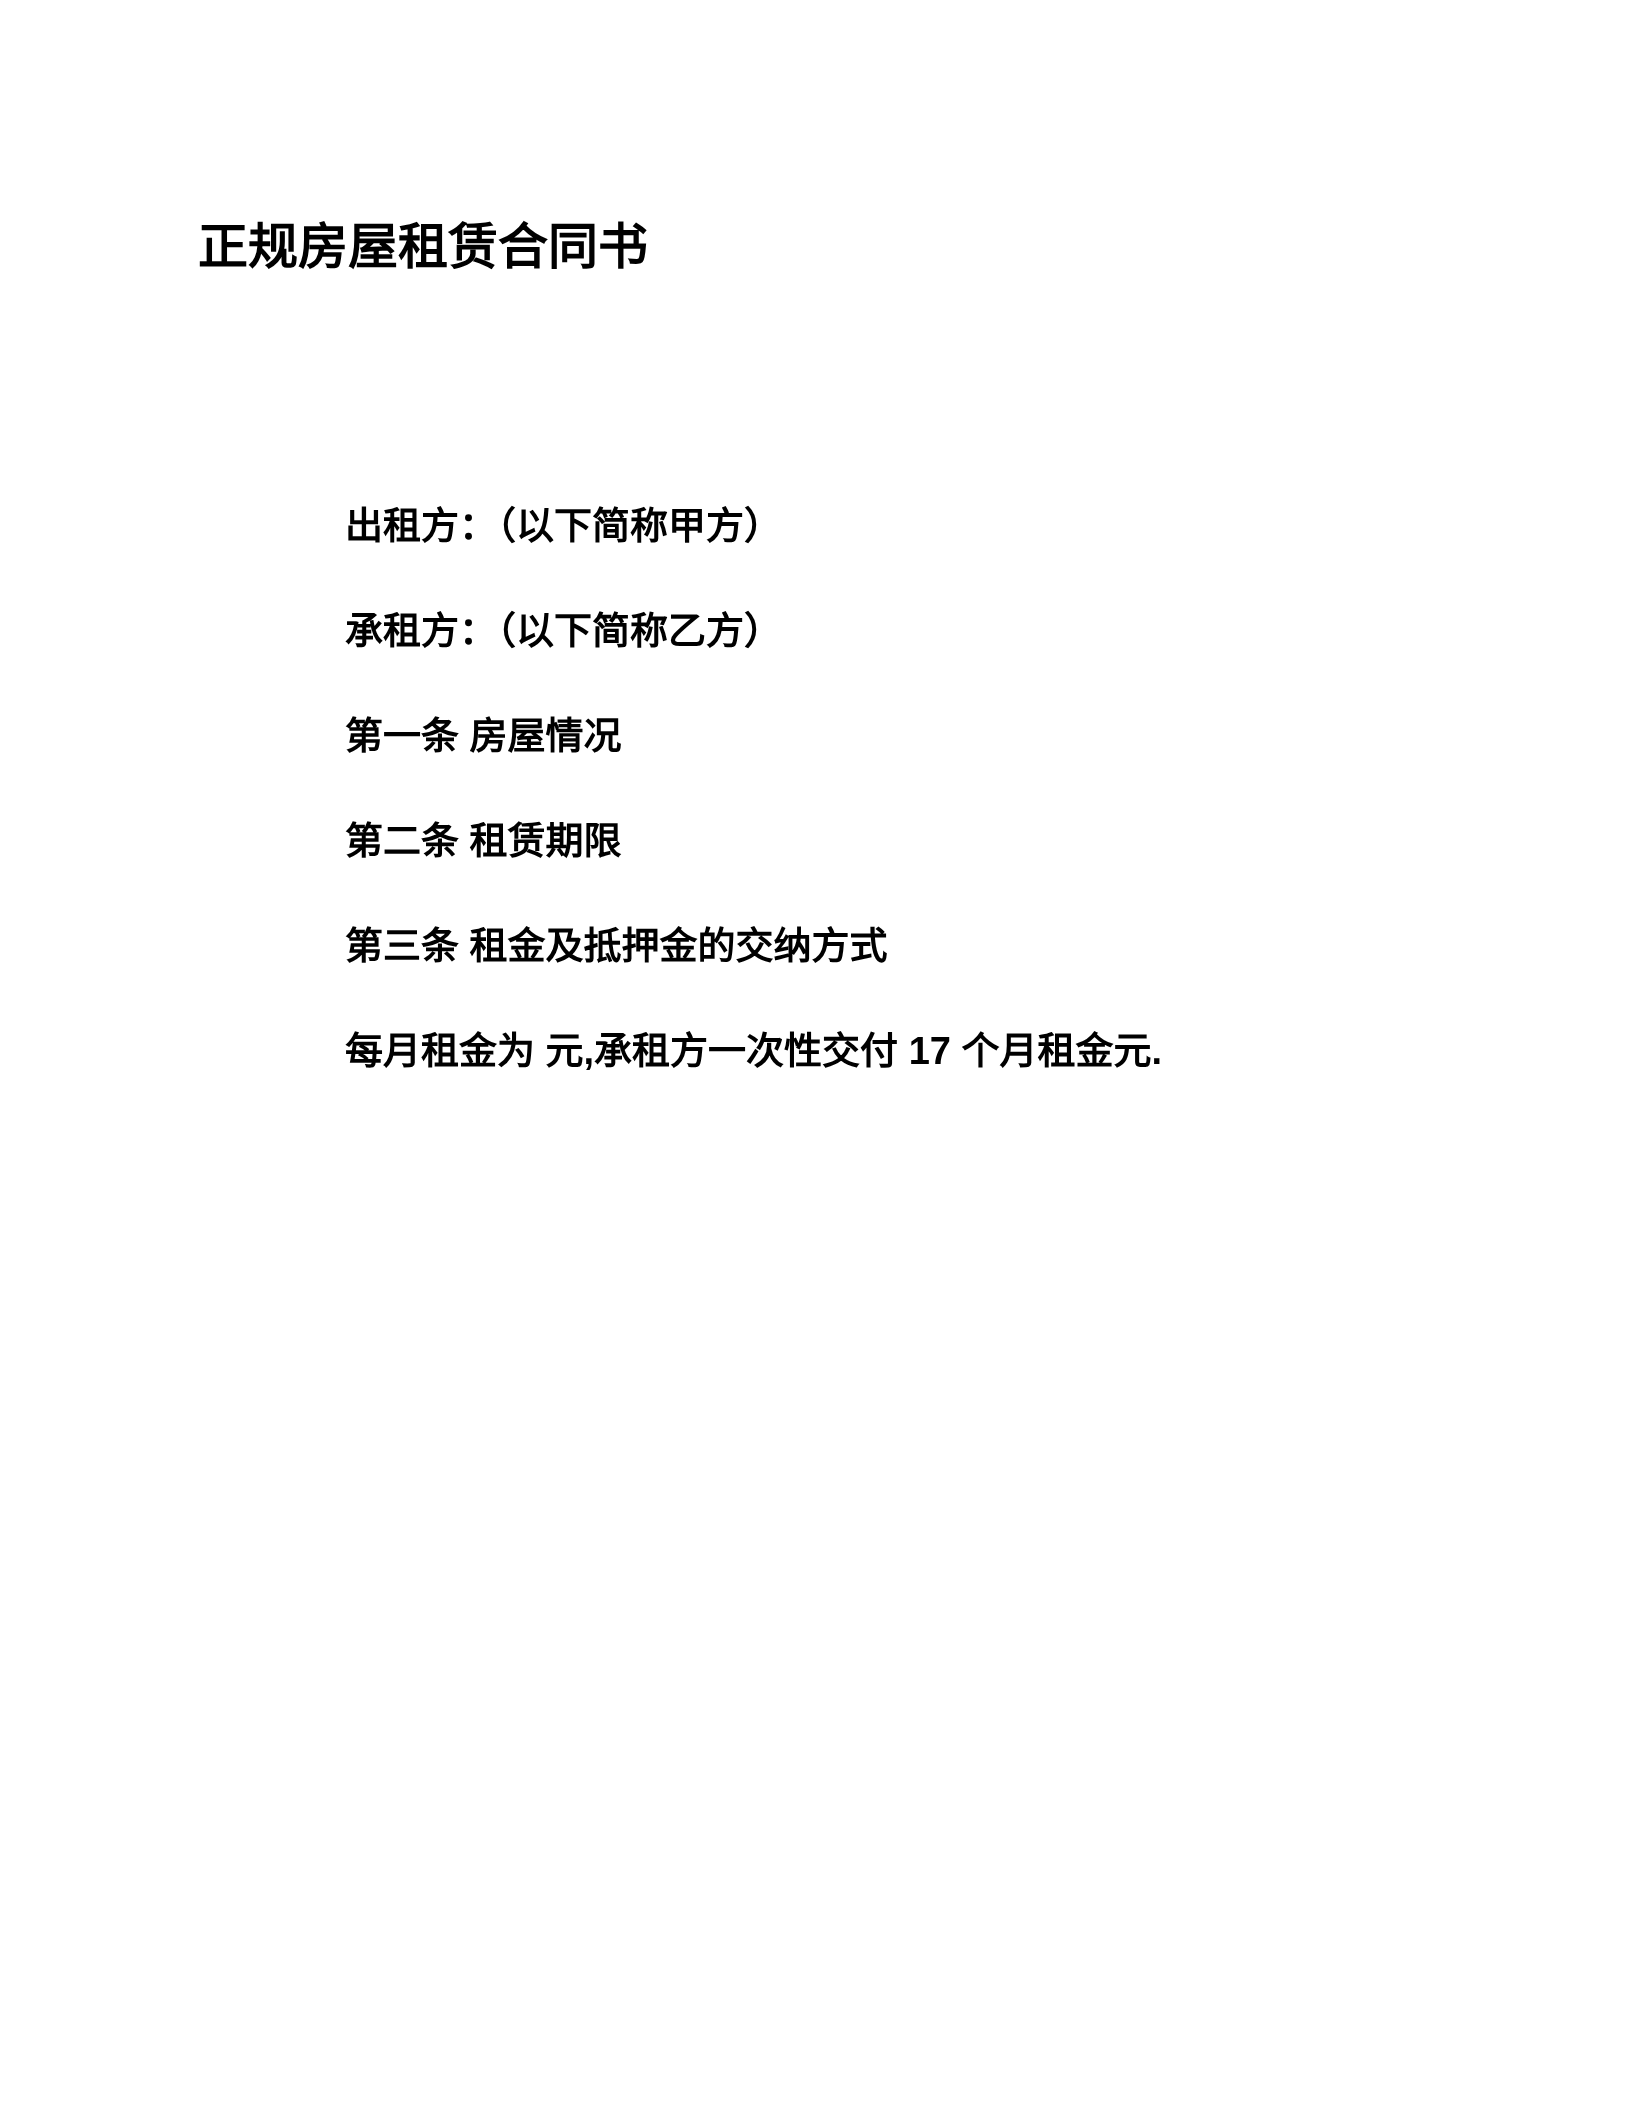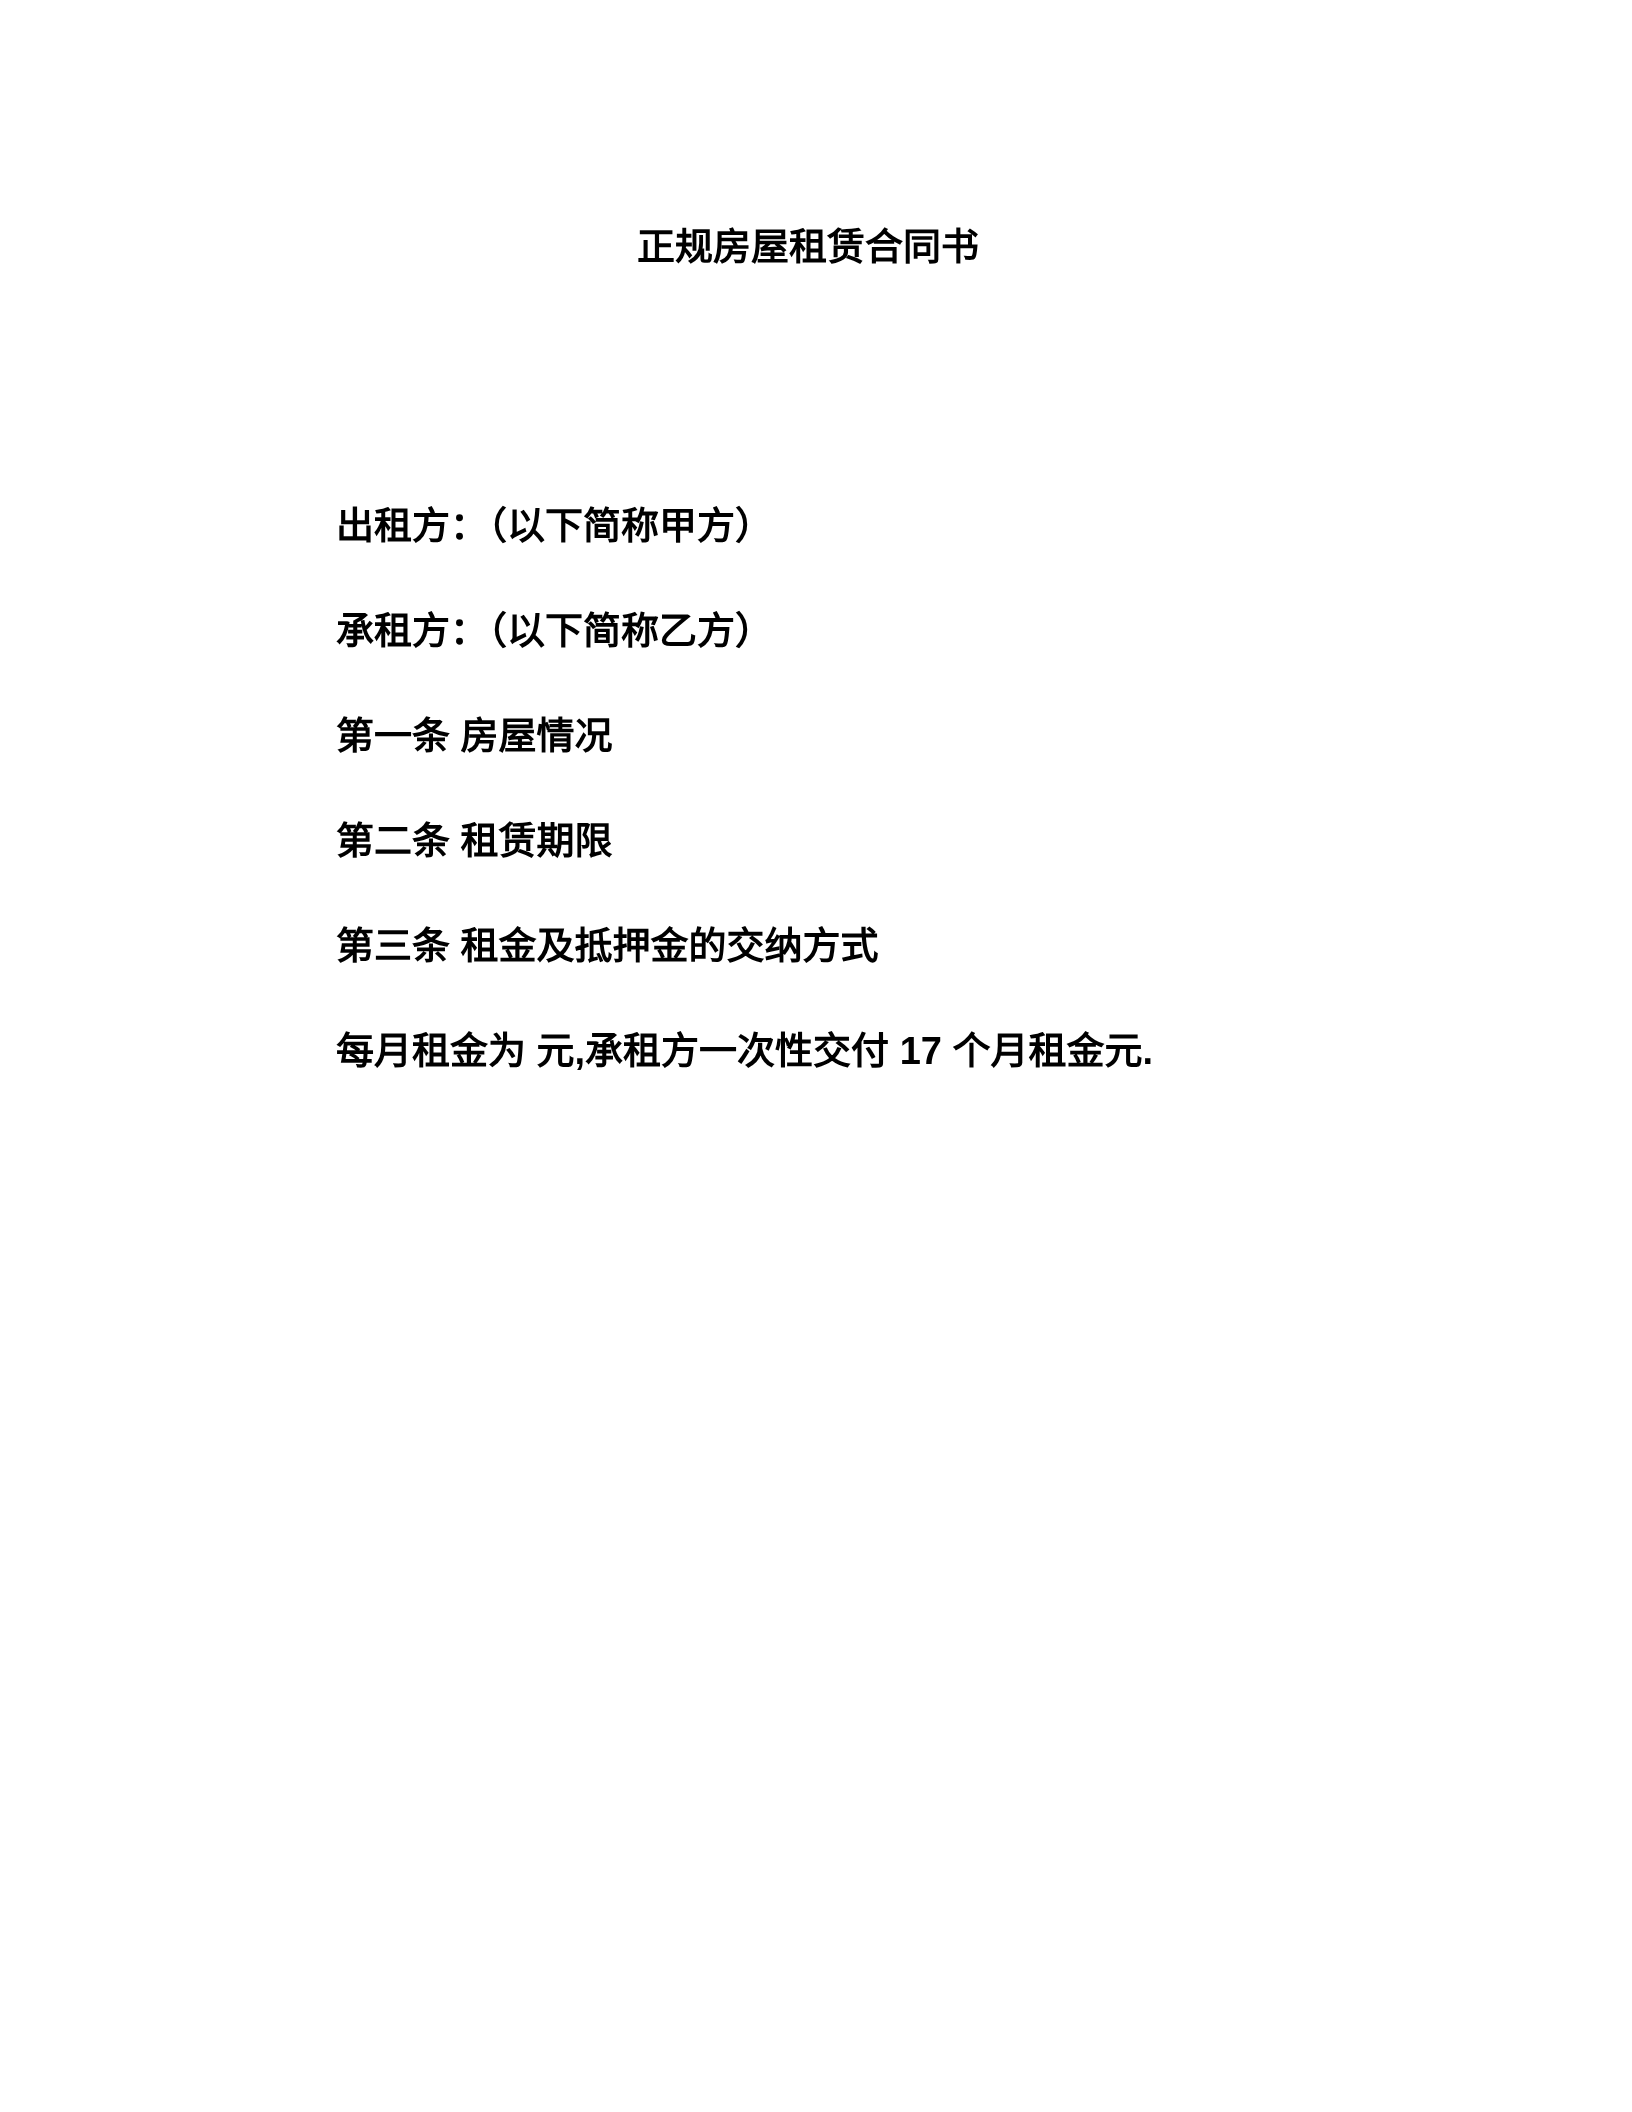--- a/index.html
+++ b/index.html
@@ -16,30 +16,29 @@
   .page {
     box-sizing: border-box;
     width: 1632px;
     height: 2112px;
     background: #ffffff;
     padding: 209px 169px 0 243px;
     overflow: hidden;
   }
   .doc-title {
     margin: 0 0 203px 0;
-    font-size: 38px;
+    font-size: 50px;
     line-height: 76px;
     font-weight: bold;
-    text-align: center;
     position: relative;
     left: -45px;
     white-space: nowrap;
   }
   .para {
-    margin: 0 0 29px 3px;
+    margin: 0 0 29px 12px;
     font-size: 38px;
     line-height: 76px;
     font-weight: bold;
     text-align: justify;
     text-indent: 90px;
     word-break: break-all;
   }
 </style>
 </head>
 <body>

